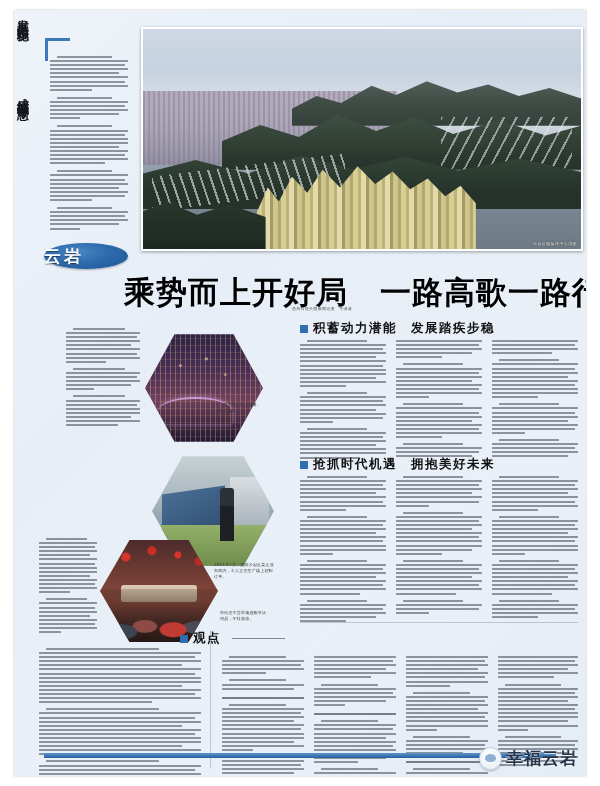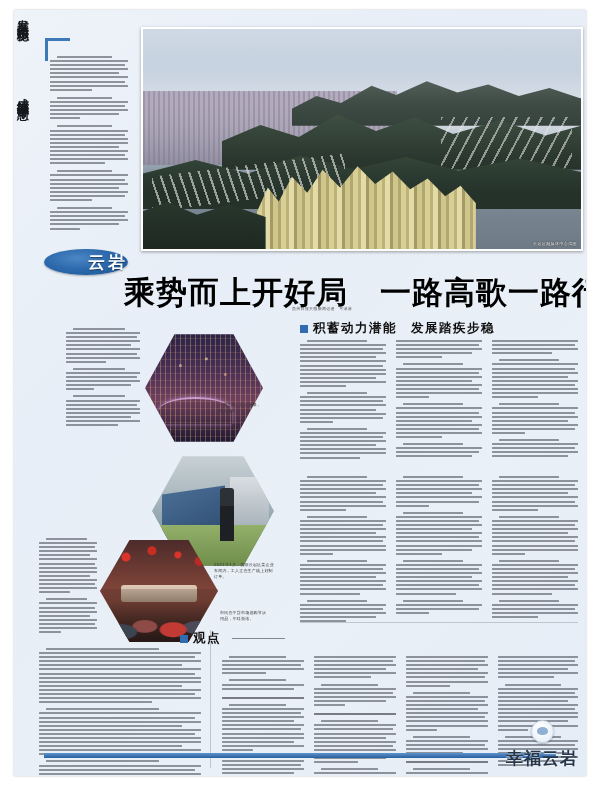--- a/index.html
+++ b/index.html
@@ -25,24 +25,24 @@
   .indent{margin-left:7px}
 
   
   .vhead{
     writing-mode:vertical-rl;text-orientation:upright;
     font-weight:bold;letter-spacing:2px;color:#16181c;
   }
 
   
   .badge{
-    position:absolute;left:30px;top:239px;width:84px;height:26px;
+    position:absolute;left:30px;top:233px;width:84px;height:26px;
     background:radial-gradient(ellipse at 40% 35%,#4b86c4 0%,#2d6aad 45%,#1d5596 100%);
     border-radius:50%;
-    display:flex;align-items:center;justify-content:flex-end;
+    display:flex;align-items:center;justify-content:flex-start;
     box-shadow:0 1px 2px rgba(0,0,0,.3);
   }
   .badge span{
     color:#fff;font-weight:bold;font-size:17px;letter-spacing:3px;
     text-shadow:0 1px 1px rgba(0,0,0,.45);
     font-family:"DejaVu Sans","Liberation Sans",sans-serif;
   }
 
   
   .headline{
@@ -153,21 +153,21 @@
   .bracket{position:absolute;left:31px;top:28px;width:22px;height:20px;
     border-left:3px solid #3d79b9;border-top:3px solid #3d79b9;}
 
   
   .vrule{position:absolute;width:1px;background:#9aa4ae;opacity:.55;}
   .hrule{position:absolute;height:1px;background:#9aa4ae;opacity:.55;}
 
   
   .bottombar{position:absolute;left:30px;bottom:18px;width:512px;height:5px;
     background:linear-gradient(180deg,#5b93cc,#2a5f9e);}
-  .watermark{position:absolute;right:8px;bottom:6px;display:flex;align-items:center;gap:4px;flex-direction:column;}
+  .watermark{position:absolute;right:8px;bottom:6px;display:flex;align-items:center;gap:4px;}
   .watermark .logo{width:21px;height:21px;border-radius:50%;
     background:radial-gradient(circle at 40% 35%,#ffffff,#e3ecf5);
     border:1px solid #c3d2e2;box-shadow:0 1px 2px rgba(0,0,0,.25);
     position:relative;}
   .watermark .logo:after{content:"";position:absolute;left:5px;top:6px;width:11px;height:8px;
     border-radius:50% 50% 45% 45%;background:#8fb0d4;}
   .watermark .wtx{font-size:17px;font-weight:bold;color:#26364a;letter-spacing:1px;
     text-shadow:0 1px 1px rgba(255,255,255,.8);white-space:nowrap;}
 </style>
 </head>
@@ -450,20 +450,24 @@
     <div class="ln s2"></div>
       <div class="ln s6"></div>
     <div style="height:3px"></div>
     <div class="ln s4 indent"></div>
       <div class="ln s1"></div>
       <div class="ln s2"></div>
     <div class="ln s1"></div>
       <div class="ln s3"></div>
   </div>
 
+  <div class="sect" style="left:286px;top:446px;width:170px;">
+    <div class="sq"></div>
+    <div class="tx">抢抓时代机遇　拥抱美好未来</div>
+  </div>
 
   <div class="col" style="left:286px;top:466px;width:86px;">
     <div class="ln s4 indent"></div>
       <div class="ln s1"></div>
       <div class="ln s2"></div>
     <div class="ln s1"></div>
       <div class="ln s3"></div>
       <div class="ln s1"></div>
     <div class="ln s2"></div>
       <div class="ln s1"></div>

